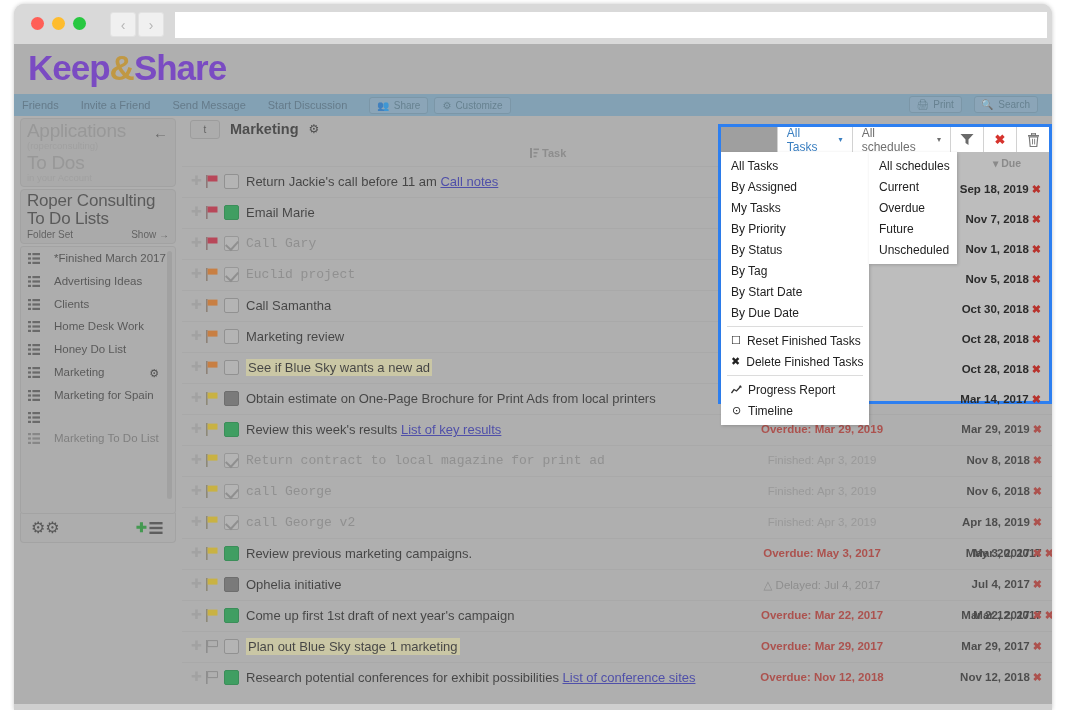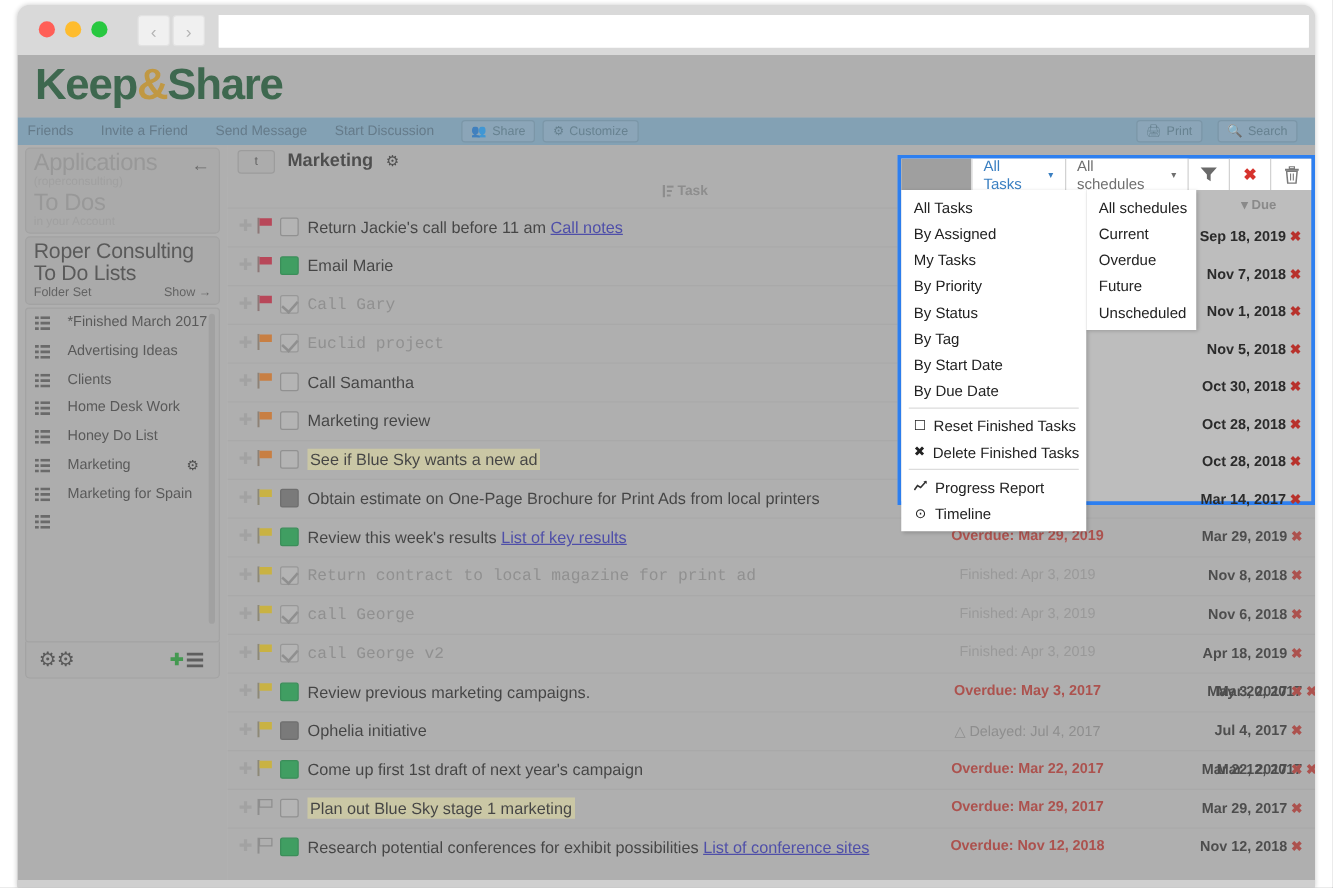--- a/index.html
+++ b/index.html
@@ -67,21 +67,21 @@
     height: 50px;
     background: #bdbdbd;
     position: relative;
   }
   #logo {
     position: absolute; left: 14px; top: 4px;
     font-size: 35px; font-weight: bold;
     letter-spacing: -1px;
     font-family: "Liberation Sans", sans-serif;
   }
-  #logo .kw { color: #14532d; }
+  #logo .kw { color: #6d28d9; }
   #logo .amp { color: #d69a1c; }
 
   
   #menubar {
     height: 22px;
     background: #7ba7c4;
     display: flex;
     align-items: center;
     padding: 0 8px;
     position: relative;
@@ -564,20 +564,31 @@
             <svg class="list-glyph" viewBox="0 0 12 11">
                 <rect x="0" y="0" width="3" height="2.2" fill="#555"></rect>
                 <rect x="4.4" y="0" width="7.6" height="2.2" fill="#555"></rect>
                 <rect x="0" y="4.4" width="3" height="2.2" fill="#555"></rect>
                 <rect x="4.4" y="4.4" width="7.6" height="2.2" fill="#555"></rect>
                 <rect x="0" y="8.8" width="3" height="2.2" fill="#555"></rect>
                 <rect x="4.4" y="8.8" width="7.6" height="2.2" fill="#555"></rect>
               </svg>
           </div>
 
+          <div class="folder-item" style="opacity:0.55;">
+            <svg class="list-glyph" viewBox="0 0 12 11">
+                <rect x="0" y="0" width="3" height="2.2" fill="#555"></rect>
+                <rect x="4.4" y="0" width="7.6" height="2.2" fill="#555"></rect>
+                <rect x="0" y="4.4" width="3" height="2.2" fill="#555"></rect>
+                <rect x="4.4" y="4.4" width="7.6" height="2.2" fill="#555"></rect>
+                <rect x="0" y="8.8" width="3" height="2.2" fill="#555"></rect>
+                <rect x="4.4" y="8.8" width="7.6" height="2.2" fill="#555"></rect>
+              </svg>
+            <span>Marketing To Do List</span>
+          </div>
         </div>
 
         <div id="folder-footer">
           <span style="font-size:16px;color:#3c3c3c;">⚙⚙</span>
           <span style="display:flex;align-items:center;gap:2px;">
             <span style="color:#1d9b31;font-size:13px;font-weight:bold;">✚</span>
             <svg width="14" height="12" viewBox="0 0 12 11">
                 <rect x="0" y="0" width="12" height="2.2" fill="#444"></rect>
                 <rect x="0" y="4.4" width="12" height="2.2" fill="#444"></rect>
                 <rect x="0" y="8.8" width="12" height="2.2" fill="#444"></rect>

